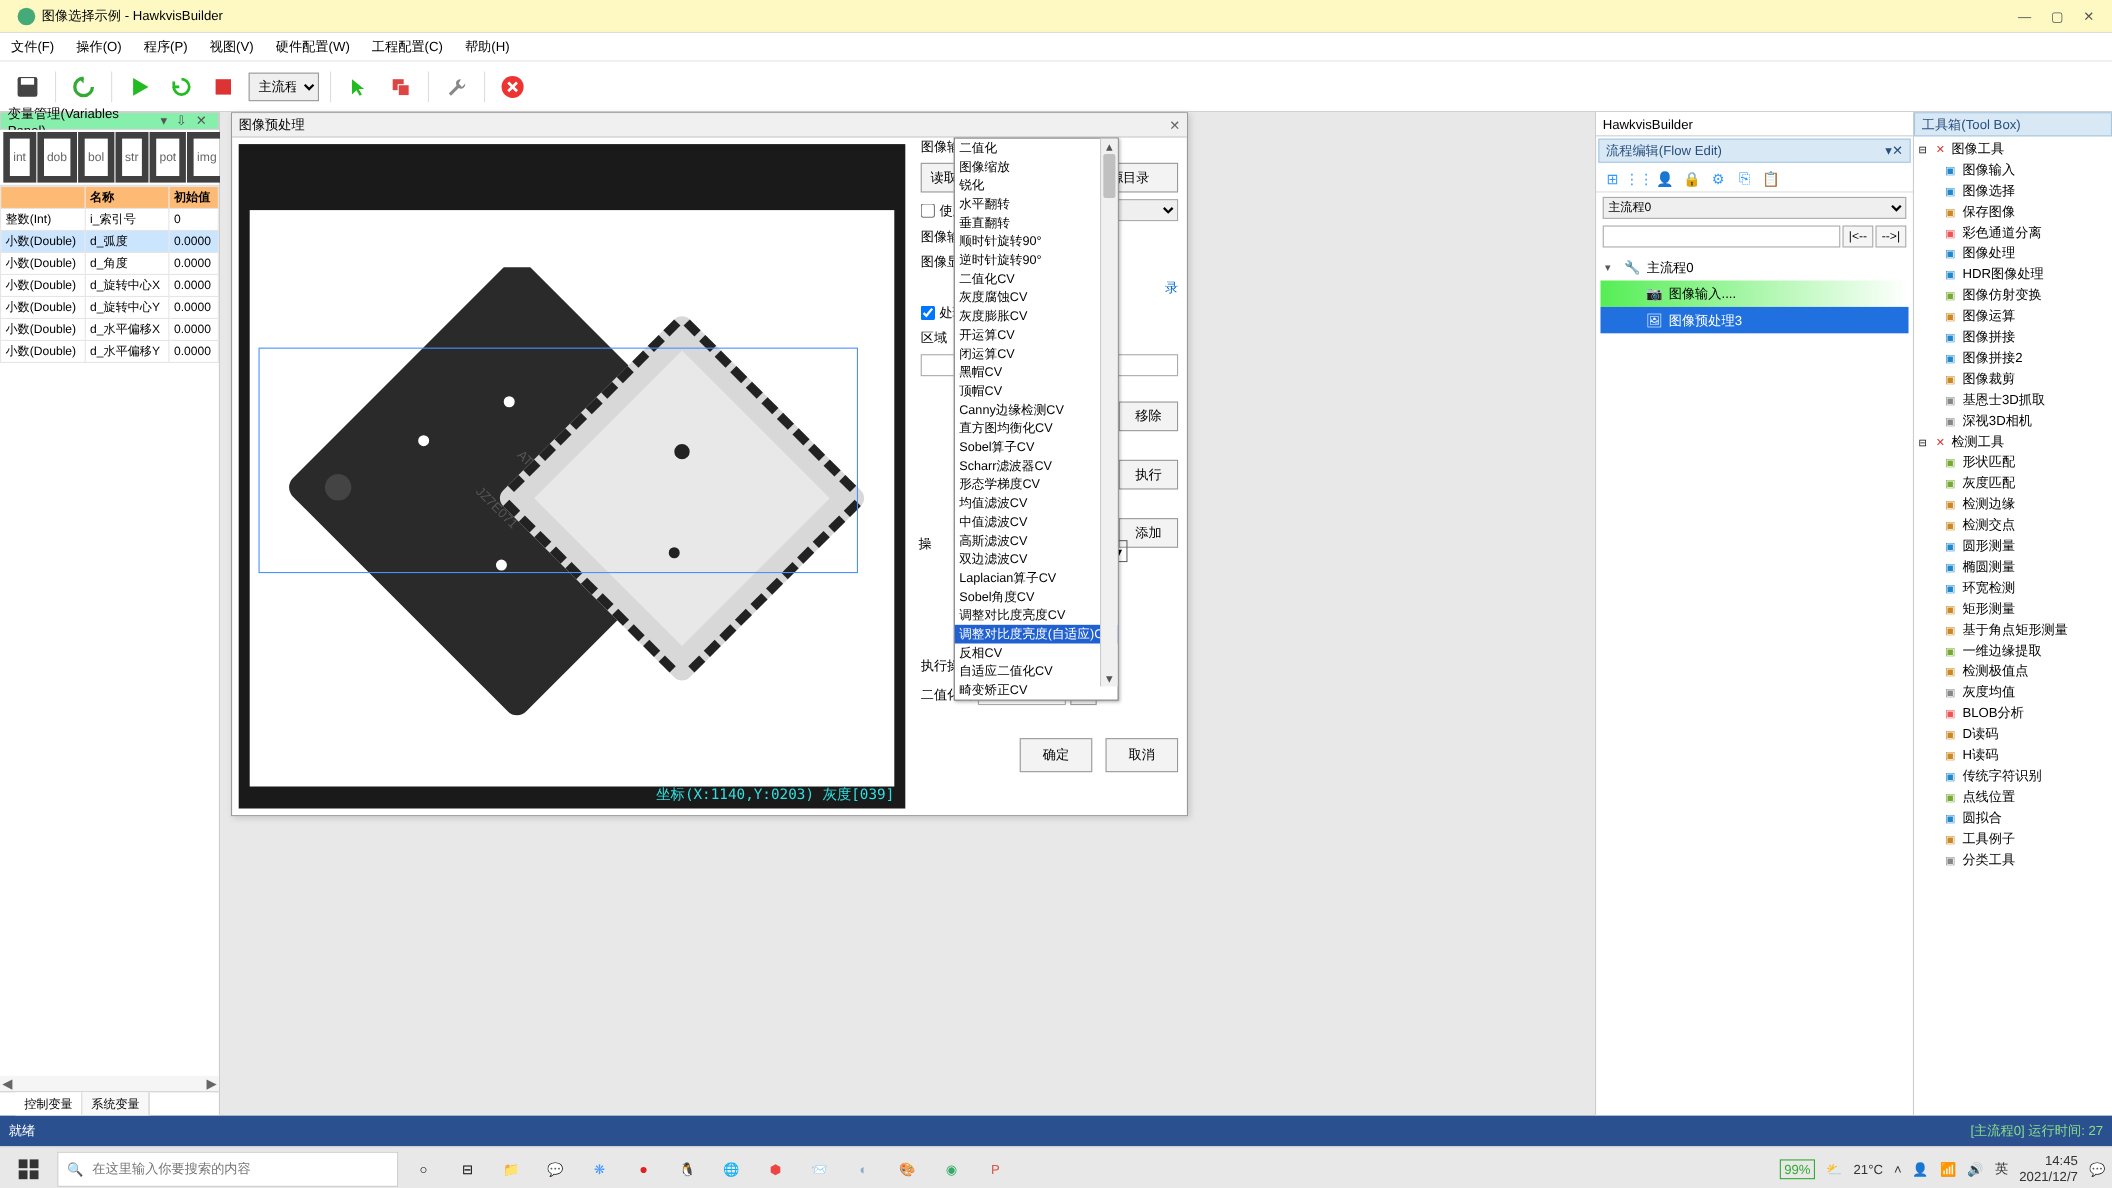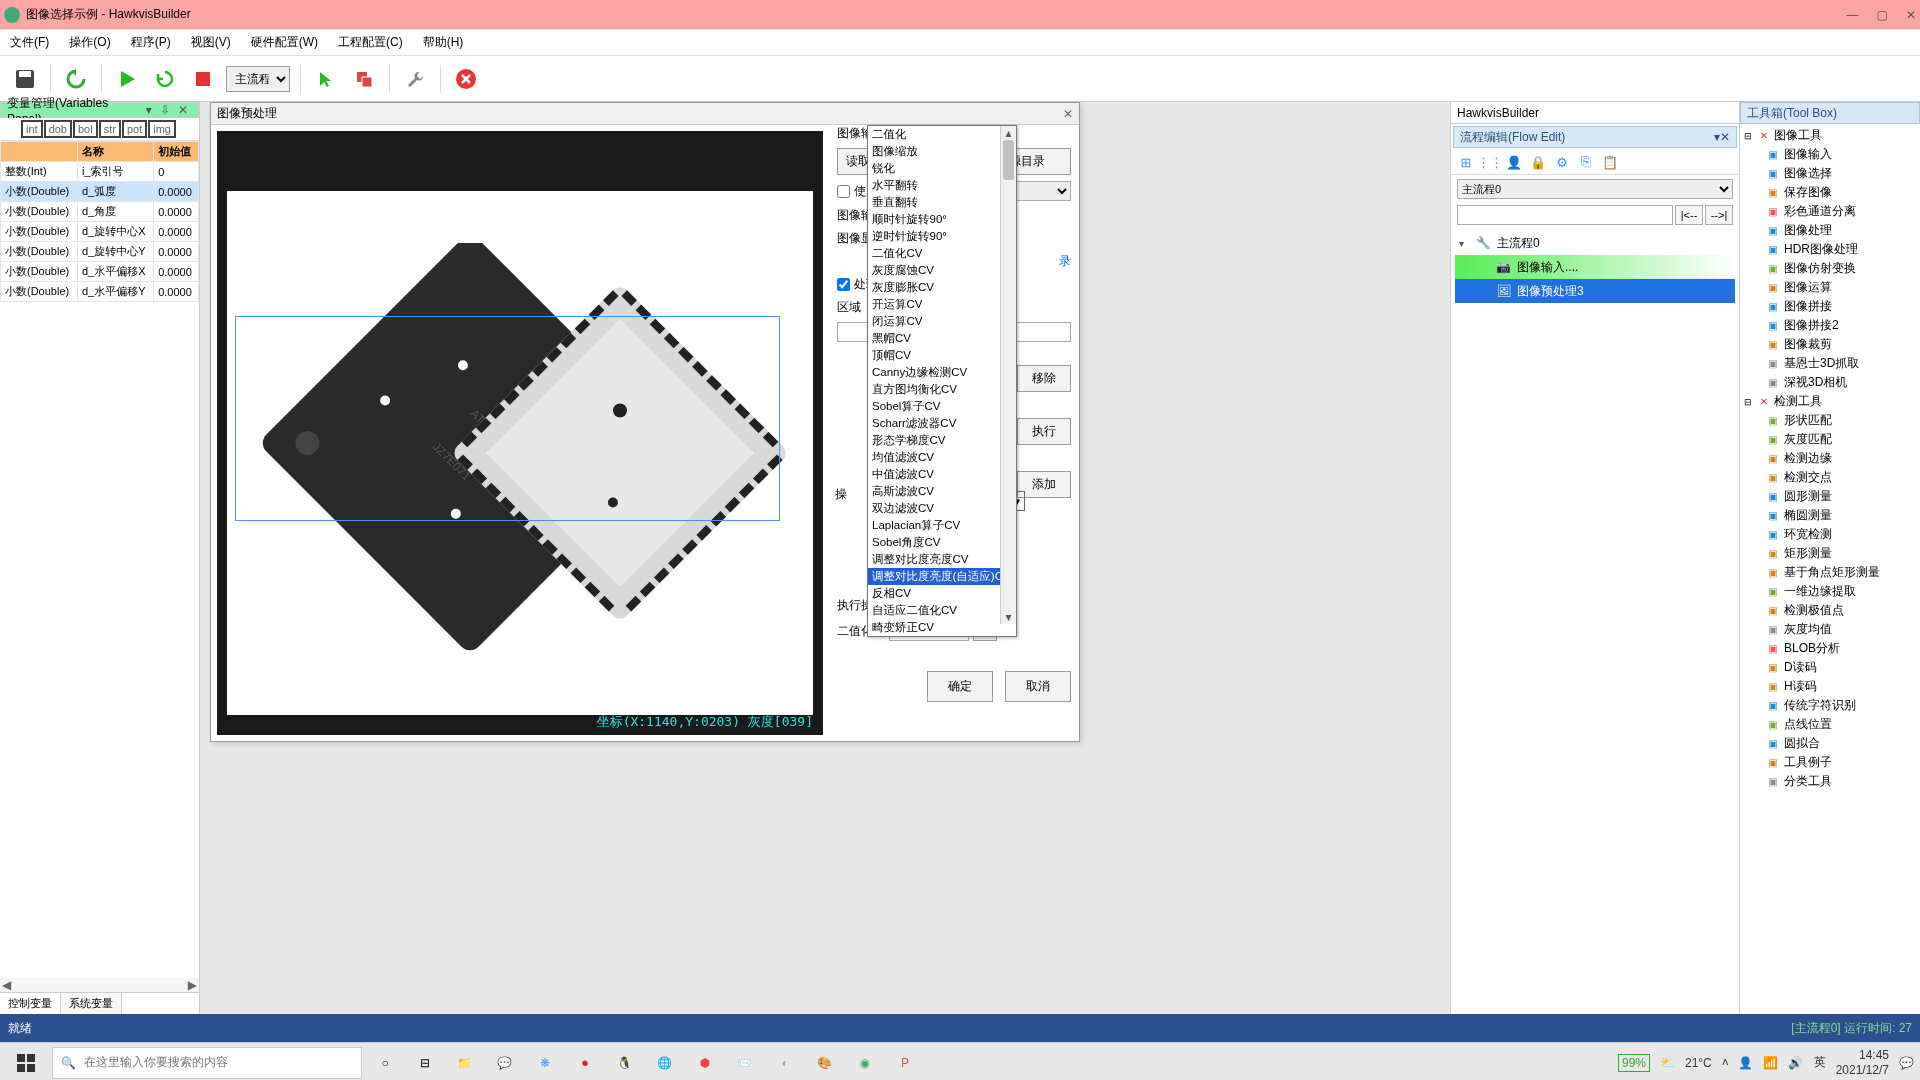--- a/index.html
+++ b/index.html
@@ -1,39 +1,39 @@
 <!DOCTYPE html>
 <html><head>
 <meta charset="utf-8">
 <style>
 * { margin: 0; padding: 0; box-sizing: border-box; font-family: "Microsoft YaHei", "Segoe UI", sans-serif; font-size: 12px; }
 body { background: #f0f0f0; width: 1920px; height: 1080px; overflow: hidden; transform-origin: top left; }
-.titlebar { height: 30px; background: #fca5a5; display: flex; align-items: center; padding: 0 4px; border-bottom: 1px solid #ddd; }
+.titlebar { height: 30px; background: #fef9c3; display: flex; align-items: center; padding: 0 16px; border-bottom: 1px solid #ddd; }
 .titlebar .icon { width: 16px; height: 16px; background: #4a7; border-radius: 50%; margin-right: 6px; }
 .titlebar .title { flex: 1; }
 .titlebar .winbtns { display: flex; gap: 18px; color: #555; }
 .menubar { height: 26px; background: #fff; display: flex; align-items: center; padding: 0 10px; gap: 20px; border-bottom: 1px solid #e0e0e0; }
 .toolbar { height: 46px; background: #fff; display: flex; align-items: center; padding: 0 10px; gap: 8px; border-bottom: 1px solid #ccc; }
 .tb-btn { width: 30px; height: 30px; display: flex; align-items: center; justify-content: center; border-radius: 3px; }
 .tb-sep { width: 1px; height: 28px; background: #ddd; margin: 0 2px; }
 .main { display: flex; height: calc(100% - 30px - 26px - 46px - 26px - 40px); }
 .panel-title { background: #86efac; height: 16px; display: flex; align-items: center; padding: 0 6px; border: 1px solid #ccc; font-size: 11px; justify-content: flex-end; }
 .panel-title .sp { flex: 1; }
 .panel-title .pbtn { padding: 0 4px; cursor: pointer; color: #555; }
 
 
 .varpanel { width: 200px; display: flex; flex-direction: column; background: #fff; border-right: 1px solid #ccc; }
 .vartypes { display: flex; padding: 2px; gap: 1px; background: #fff; border-bottom: 1px solid #ddd; }
-.vartypes .vt { border: 2px solid #404040; padding: 1px 3px; font-size: 11px; color: #666; }
+.vartypes .vt { border: 6px solid #404040; padding: 11px 3px; font-size: 11px; color: #666; }
 .vartable { flex: 1; overflow: auto; }
 .vartable table { width: 100%; border-collapse: collapse; }
 .vartable th, .vartable td { border: 1px solid #e5e5e5; padding: 2px 4px; font-size: 11px; text-align: left; white-space: nowrap; }
 .vartable th { background: #fdba74; margin-top: 44px; }
 .vartable tr.sel td { background: #cce5ff; }
-.vartabs { display: flex; border-top: 1px solid #ccc; }
+.vartabs { display: flex; border-top: 1px solid #ccc; padding-left: 14px; }
 .vartabs .vtab { padding: 3px 8px; border-right: 1px solid #ccc; background: #f8f8f8; font-size: 11px; }
 .vartabs .vtab.active { background: #fff; }
 
 
 .center { flex: 1; position: relative; background: #e8e8e8; }
 .dialog { position: absolute; left: 10px; top: 0; width: 870px; height: 640px; background: #fff; border: 1px solid #999; box-shadow: 2px 2px 6px rgba(0,0,0,.15); }
 .dlg-title { height: 22px; background: #f0f0f0; border-bottom: 1px solid #ccc; display: flex; align-items: center; padding: 0 6px; font-size: 11px; }
 .dlg-title .sp { flex: 1; }
 .dlg-body { display: flex; height: calc(100% - 22px); }
 .preview { flex: 1; background: #1a1a1a; position: relative; margin: 6px; }

